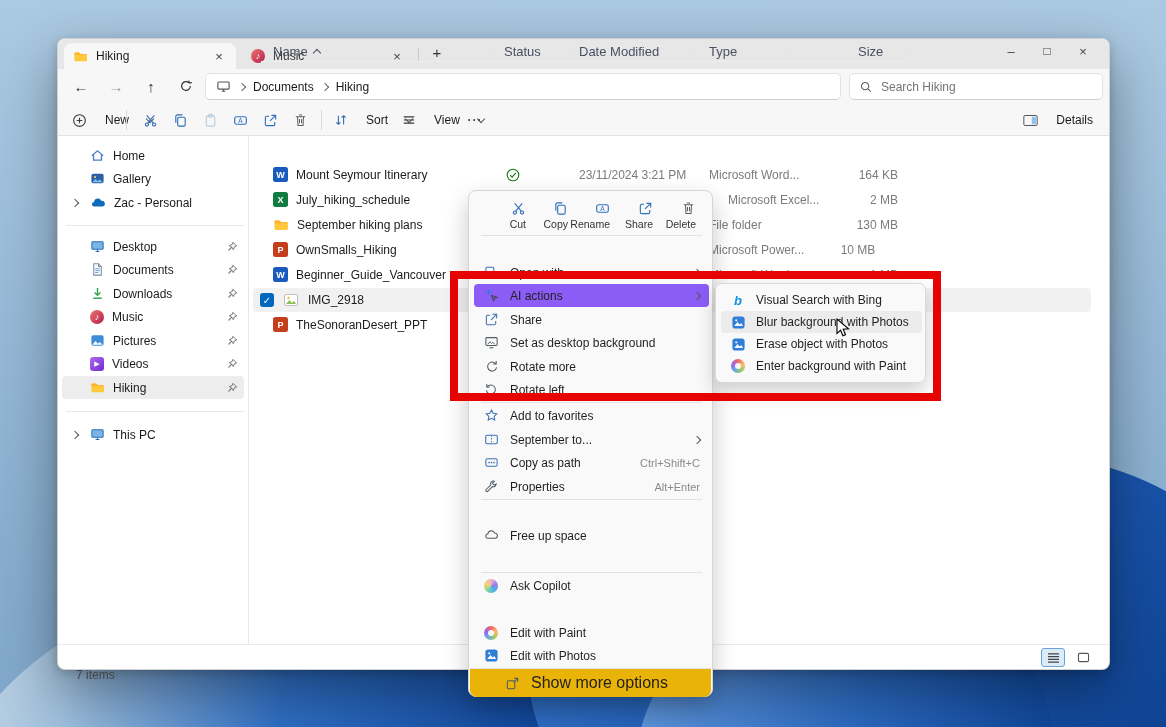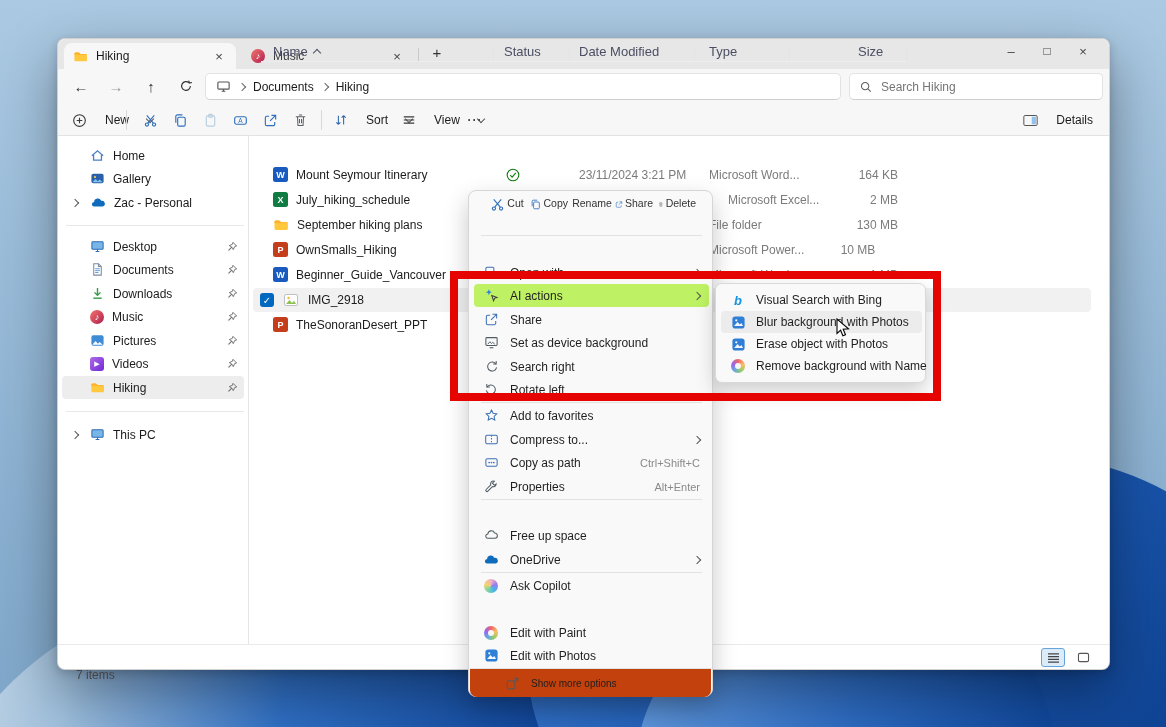--- a/index.html
+++ b/index.html
@@ -48,27 +48,27 @@
   .sq.music{border-radius:50%;background:linear-gradient(135deg,#f2766e,#b01d4e);font-size:9px}
   .sq.videos{background:linear-gradient(135deg,#b06ae8,#6f2bd6);font-size:7px}
   .sq.copilot{border-radius:50%;background:conic-gradient(#f2b1c3,#9a7bf0,#46b4e8,#7fd3a8,#f6d46a,#f2b1c3)}
   .sq.clip{background:linear-gradient(135deg,#b07cf5,#5f2ee5)}
   .sq.paint{border-radius:50%;background:conic-gradient(#e66,#fb6,#9c6,#6ad,#96e,#e66);position:relative}
   .sq.paint::after{content:"";position:absolute;left:4px;top:4px;width:6px;height:6px;border-radius:50%;background:#f6f6f6}
   .bing{font-size:13px;font-weight:bold;font-style:italic;color:#1492e6;width:16px;text-align:center}
   .checkbox{width:14px;height:14px;border-radius:3px;background:#0067c0;color:#fff;font-size:10px;display:flex;align-items:center;justify-content:center}
   
   .cmenu{position:absolute;left:468px;top:190px;width:245px;height:507px;background:#f9f9f9;border:1px solid #d6d6d6;border-radius:8px;box-shadow:0 10px 24px rgba(0,0,0,.22);z-index:10}
-  .cmdbtn{position:absolute;top:6px;width:38px;height:36px;display:flex;flex-direction:row;align-items:flex-start;justify-content:center;gap:2px;border-radius:4px;font-size:10.5px;color:#333}
+  .cmdbtn{position:absolute;top:6px;width:38px;height:36px;display:flex;flex-direction:column;align-items:flex-end;justify-content:center;gap:2px;border-radius:4px;font-size:10.5px;color:#333}
   .mitem{position:absolute;left:5px;width:235px;height:23px;display:flex;align-items:center;gap:11px;padding:0 9px;border-radius:4px;font-size:12px;color:#1f1f1f;white-space:nowrap}
-  .mitem.hl{background:#bef264}
+  .mitem.hl{background:#8b5cf6}
   .mi-ic{width:16px;height:16px;display:inline-flex;align-items:center;justify-content:center;flex:none}
   .mi-right{margin-left:auto;color:#8a8a8a;font-size:11px;display:flex;align-items:center}
   .msep{position:absolute;left:12px;width:221px;height:1px;background:#e2e2e2}
-  .mfooter{position:absolute;left:1px;right:1px;top:477px;height:29px;background:#c2410c;border-radius:0 0 7px 7px;display:flex;align-items:center;gap:11px;padding:0 14px 0 34px;font-size:10px;color:#1f1f1f;border-top:1px solid #e2e2e2}
+  .mfooter{position:absolute;left:1px;right:1px;top:477px;height:29px;background:#eab308;border-radius:0 0 7px 7px;display:flex;align-items:center;gap:11px;padding:0 14px 0 34px;font-size:16px;color:#1f1f1f;border-top:1px solid #e2e2e2}
   .smenu{position:absolute;left:715px;top:283px;width:211px;height:100px;background:#f9f9f9;border:1px solid #d9d9d9;border-radius:7px;box-shadow:0 8px 20px rgba(0,0,0,.2);z-index:11}
   .sitem{position:absolute;left:5px;width:201px;height:22px;display:flex;align-items:center;gap:10px;padding:0 9px;border-radius:4px;font-size:12px;color:#1f1f1f;white-space:nowrap}
   .sitem.hl{background:#ececec}
   
   .anno{position:absolute;left:450px;top:271px;width:491px;height:130px;border:8px solid #e60400;z-index:50}
   .cursor{position:absolute;left:836px;top:318px;z-index:60}
   
   .statusbar{position:absolute;left:0;right:0;bottom:0;height:25px;border-top:1px solid #e9e9e9;border-radius:0 0 8px 8px;background:#fff;font-size:12px;color:#444}
   .viewtog{position:absolute;width:24px;height:19px;border-radius:3px;display:flex;align-items:center;justify-content:center;color:#555}
   svg{display:block}
@@ -485,30 +485,30 @@
       <span>Share</span>
     </div>
     <div class="mitem" style="top:140px">
       <span class="mi-ic">
           <svg width="15" height="15" viewBox="0 0 16 16">
             <rect x="2" y="2.8" width="12" height="8.4" rx="1" fill="none" stroke="#4f5b62" stroke-width="1.1"></rect>
             <path d="M4 9.8l2.3-2.6 1.7 1.9 1.3-1.3 2.2 2" fill="none" stroke="#4f5b62" stroke-width="1"></path>
             <path d="M6 13.6h4" stroke="#4f5b62" stroke-width="1.1"></path>
           </svg>
         </span>
-      <span>Set as device background</span>
+      <span>Set as desktop background</span>
     </div>
     <div class="mitem" style="top:164px">
       <span class="mi-ic">
           <svg width="15" height="15" viewBox="0 0 16 16">
             <path d="M12.8 5.6A4.8 4.8 0 1 0 13.4 9" fill="none" stroke="#4f5b62" stroke-width="1.1"></path>
             <path d="M13 2.2v3.2H9.8" fill="none" stroke="#4f5b62" stroke-width="1.1"></path>
           </svg>
         </span>
-      <span>Search right</span>
+      <span>Rotate more</span>
     </div>
     <div class="mitem" style="top:187px">
       <span class="mi-ic">
           <svg width="15" height="15" viewBox="0 0 16 16">
             <path d="M3.2 5.6A4.8 4.8 0 1 1 2.6 9" fill="none" stroke="#4f5b62" stroke-width="1.1"></path>
             <path d="M3 2.2v3.2h3.2" fill="none" stroke="#4f5b62" stroke-width="1.1"></path>
           </svg>
         </span>
       <span>Rotate left</span>
     </div>
@@ -521,21 +521,21 @@
         </span>
       <span>Add to favorites</span>
     </div>
     <div class="mitem" style="top:237px">
       <span class="mi-ic">
           <svg width="15" height="15" viewBox="0 0 16 16">
             <rect x="1.8" y="3.5" width="12.4" height="9" rx="1.5" fill="none" stroke="#3e6fb4" stroke-width="1.1"></rect>
             <path d="M8 3.5v1.5M8 6.5V8M8 9.5V11" stroke="#3e6fb4" stroke-width="1.1"></path>
           </svg>
         </span>
-      <span>Compress to...</span>
+      <span>September to...</span>
       <span class="mi-right">
           <span class="chev right"></span>
         </span>
     </div>
     <div class="mitem" style="top:260px">
       <span class="mi-ic">
           <svg width="15" height="15" viewBox="0 0 16 16">
             <rect x="2" y="4" width="12" height="8" rx="1.5" fill="none" stroke="#3e6fb4" stroke-width="1.1"></rect>
             <circle cx="5.5" cy="8" r=".9" fill="#3e6fb4"></circle>
             <circle cx="8" cy="8" r=".9" fill="#3e6fb4"></circle>
@@ -556,31 +556,20 @@
     </div>
     <div class="msep" style="top:308px"></div>
     <div class="mitem" style="top:333px">
       <span class="mi-ic">
           <svg width="15" height="15" viewBox="0 0 16 16">
             <path d="M11.6 11H4.3a2.3 2.3 0 0 1-.2-4.6 3.7 3.7 0 0 1 7.1-1.1 2.7 2.7 0 0 1 .4 5.7z" fill="none" stroke="#4f5b62" stroke-width="1.1"></path>
           </svg>
         </span>
       <span>Free up space</span>
     </div>
-    <div class="mitem" style="top:357px">
-      <span class="mi-ic">
-          <svg width="16" height="16" viewBox="0 0 16 16">
-            <path d="M12.6 11.5H4.3a2.3 2.3 0 0 1-.2-4.6 3.7 3.7 0 0 1 7.1-1.1 2.85 2.85 0 0 1 1.4 5.7z" fill="#0f6cbd"></path>
-          </svg>
-        </span>
-      <span>OneDrive</span>
-      <span class="mi-right">
-          <span class="chev right"></span>
-        </span>
-    </div>
     <div class="msep" style="top:381px"></div>
     <div class="mitem" style="top:383px">
       <span class="mi-ic">
           <span class="sq copilot"></span>
         </span>
       <span>Ask Copilot</span>
     </div>
     <div class="mitem" style="top:430px">
       <span class="mi-ic">
           <span class="sq paint"></span>
@@ -630,21 +619,21 @@
             <circle cx="5.6" cy="5.6" r="1.2" fill="#fff" opacity=".9"></circle>
             <path d="M3.3 11.8L7 7.5l2.3 2.7 1.7-1.8 1.9 3.4z" fill="#fff" opacity=".95"></path>
           </svg>
         </span>
       <span>Erase object with Photos</span>
     </div>
     <div class="sitem" style="top:71px">
       <span class="mi-ic">
           <span class="sq paint"></span>
         </span>
-      <span>Remove background with Name</span>
+      <span>Enter background with Paint</span>
     </div>
   </div>
 
   <div class="anno"></div>
 
   <svg class="cursor" width="15" height="21" viewBox="0 0 15 21">
     <path d="M1 1l0 14.5 3.6-3.3 2.3 5.6 2.6-1.1-2.3-5.4 5.3-.4z" fill="#fff" stroke="#000" stroke-width="1.1"></path>
   </svg>
 </div>
 

